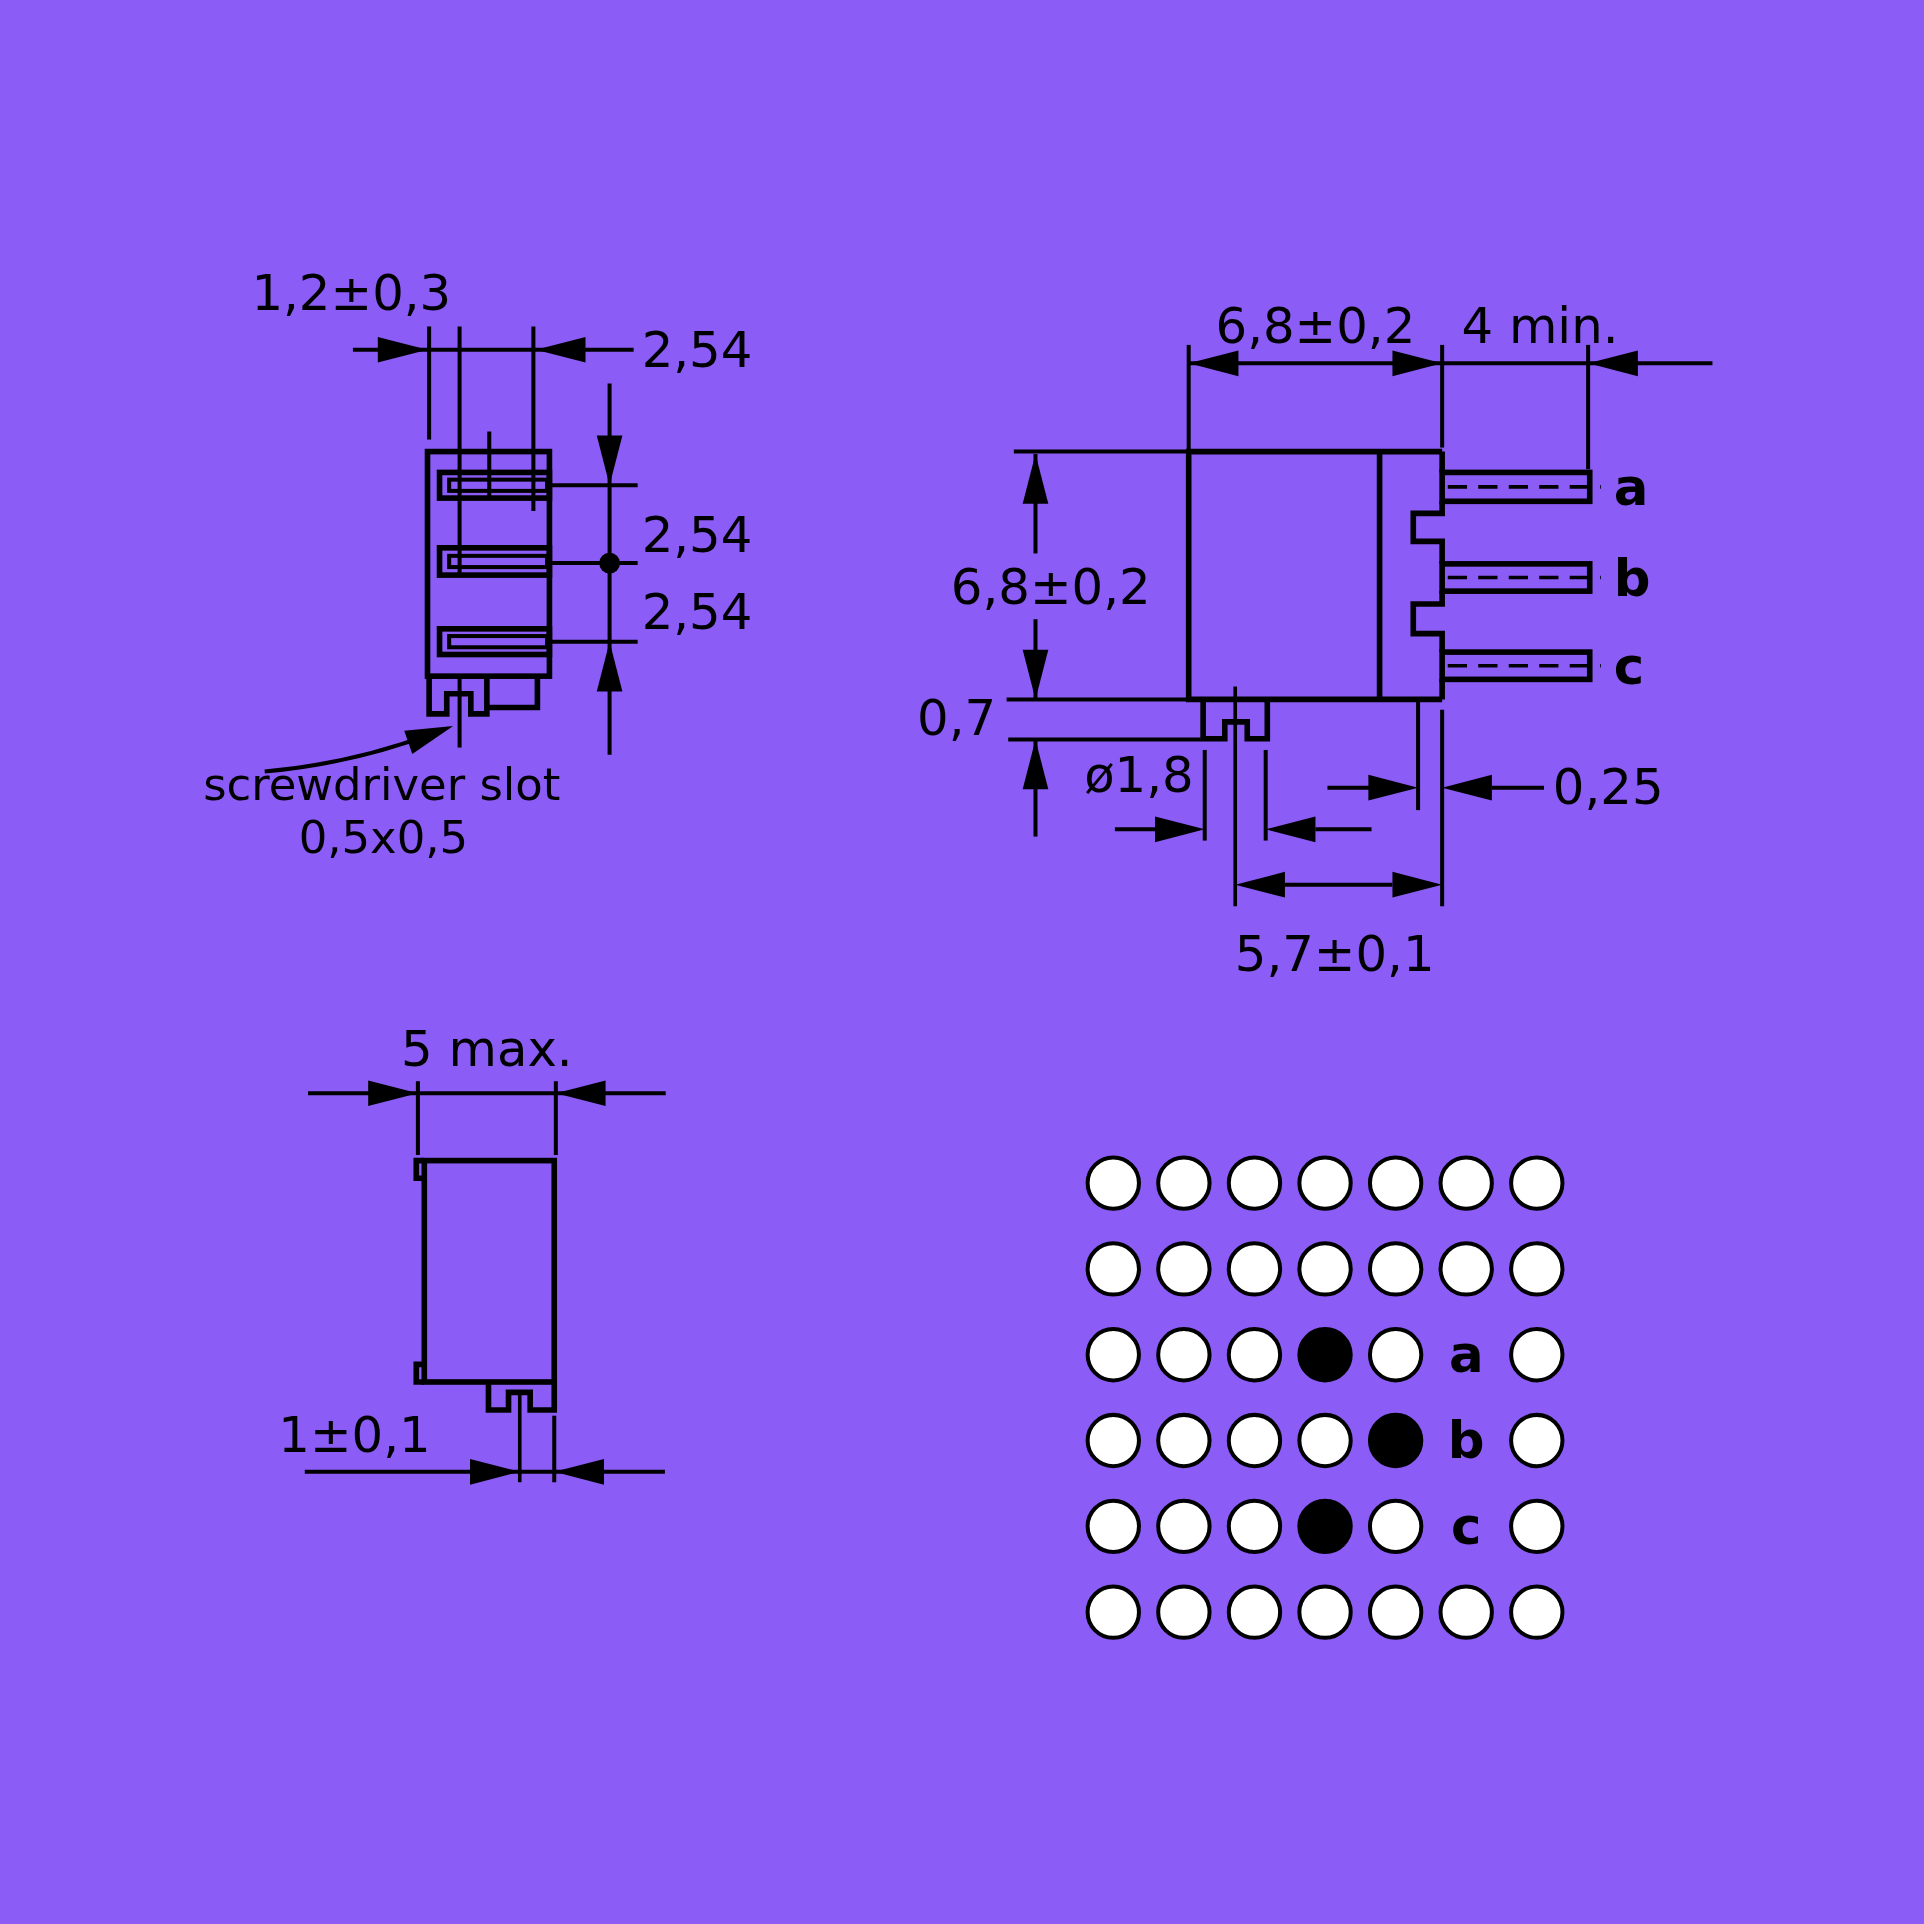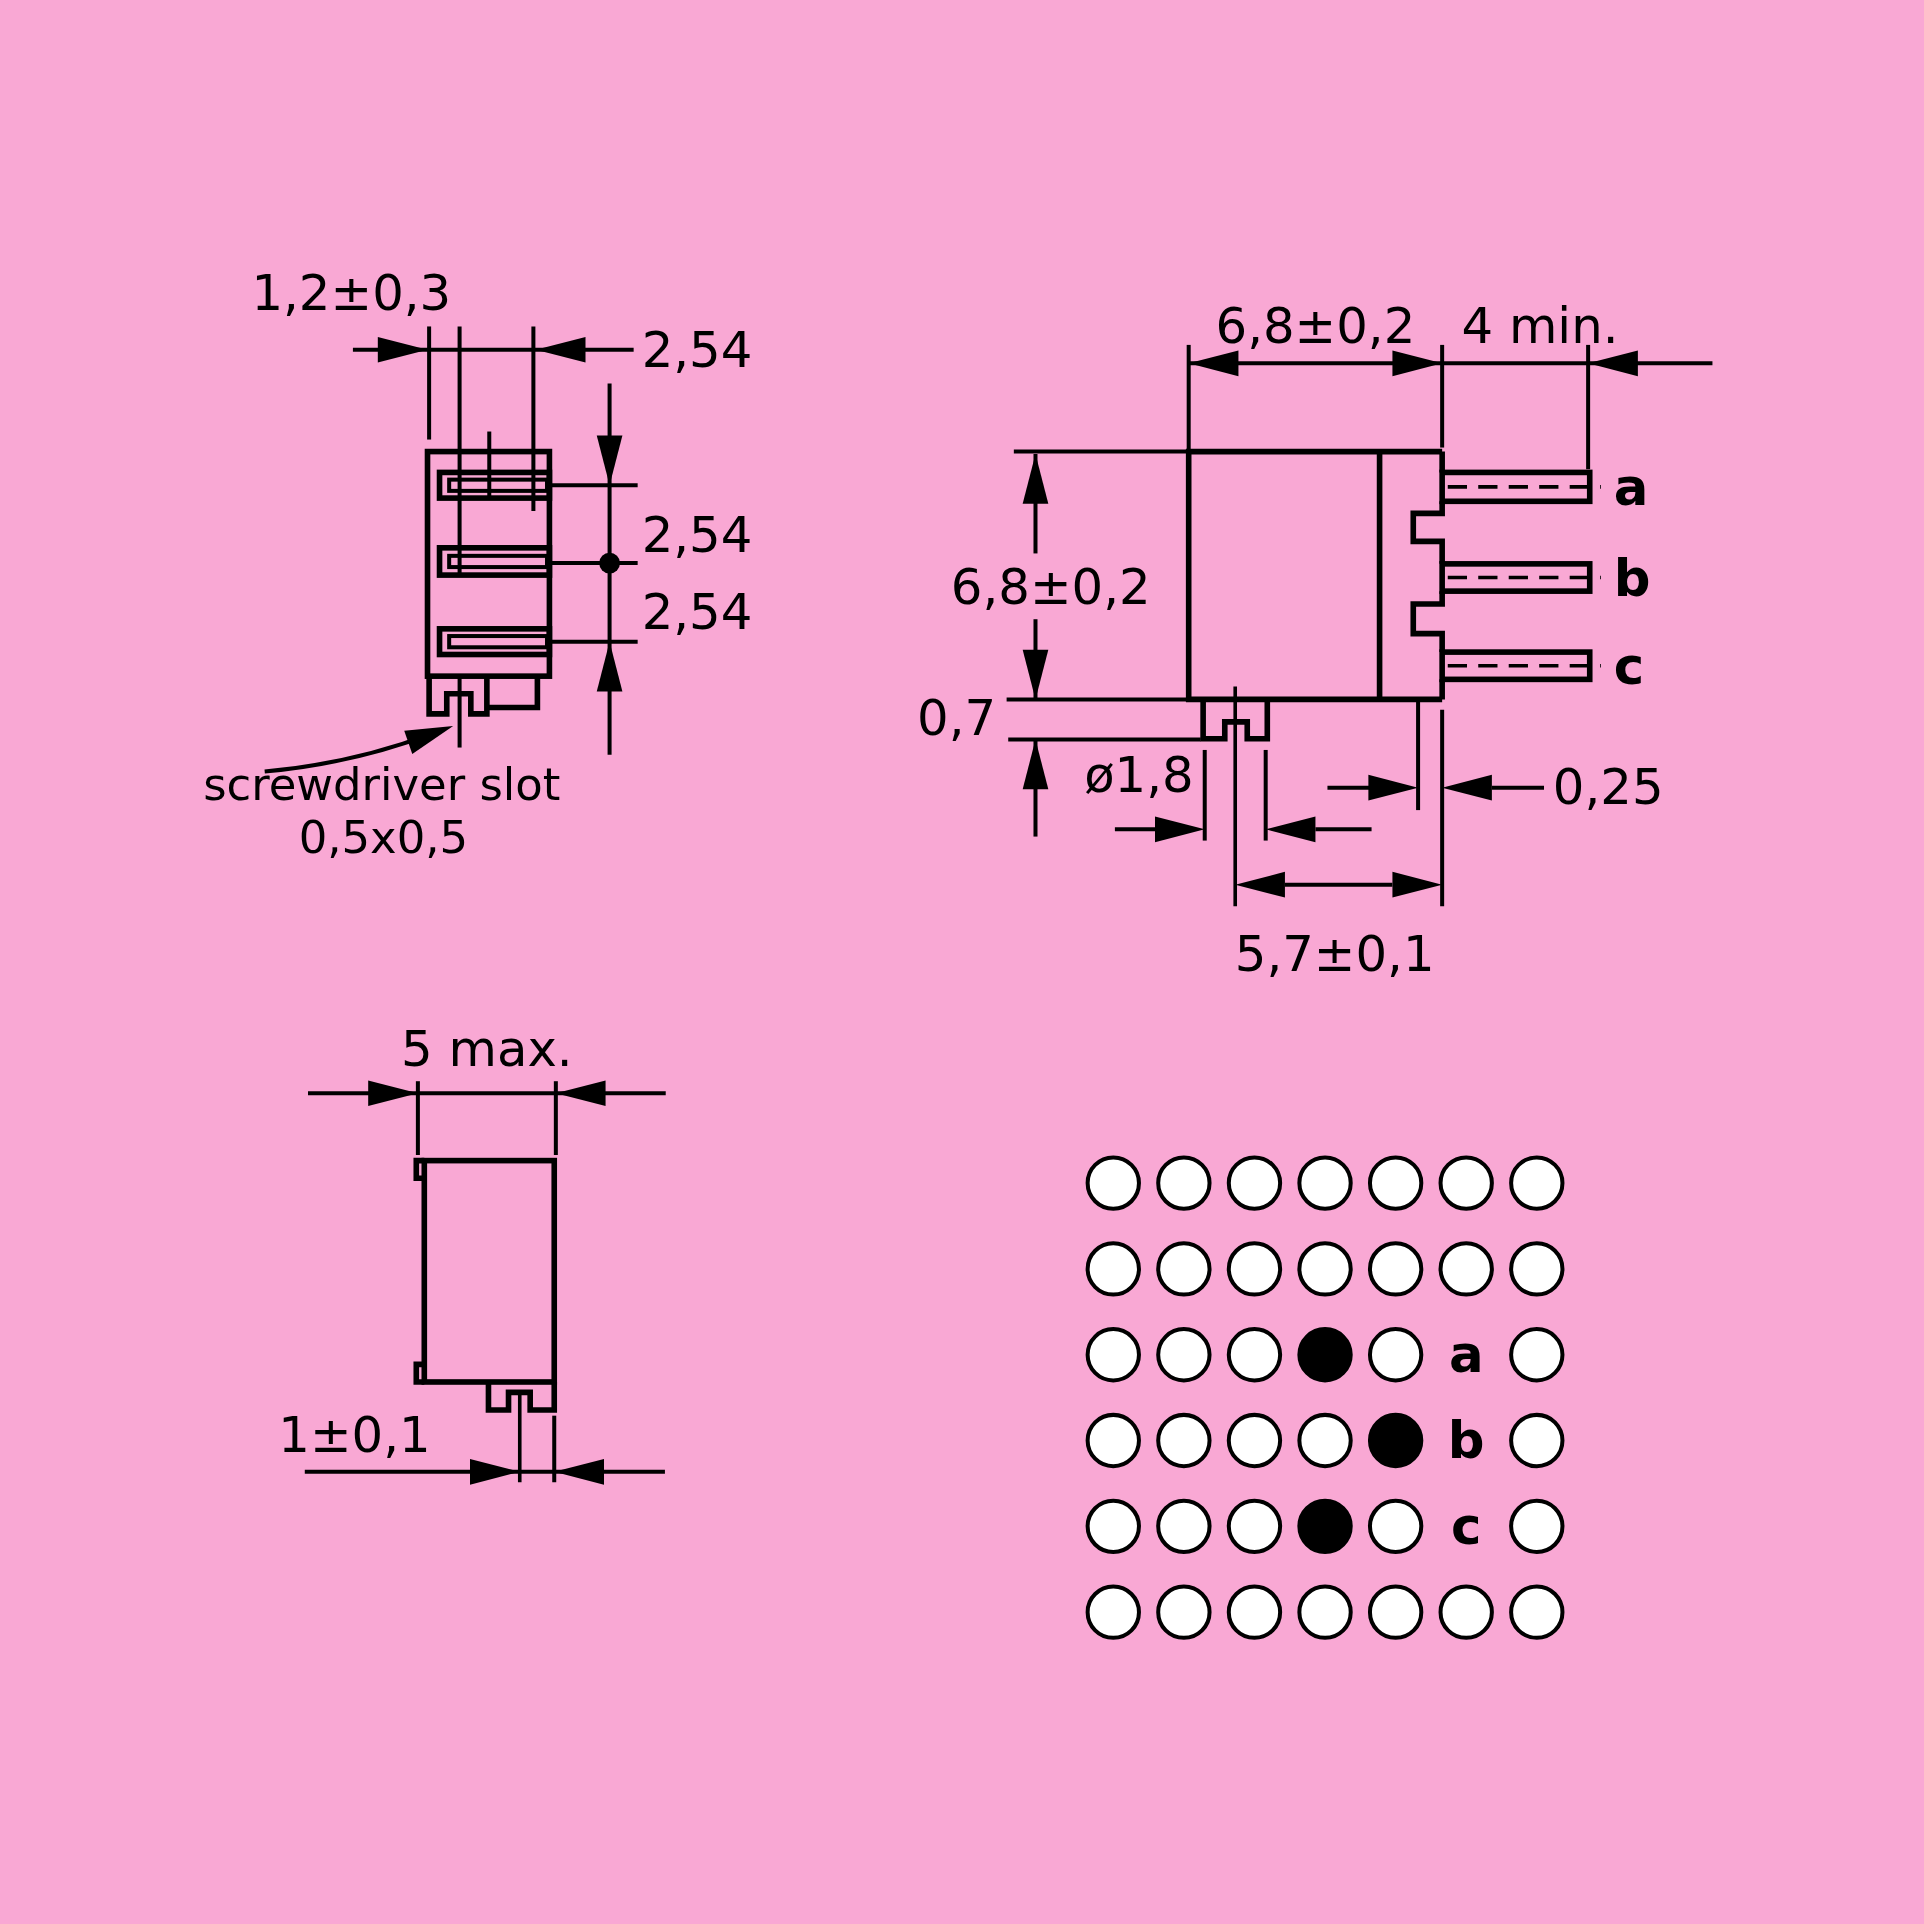--- a/index.html
+++ b/index.html
@@ -1,16 +1,16 @@
 <!DOCTYPE html>
 <html style="font-size:13px"><head>
 <meta charset="utf-8">
 <style>
   html,body{margin:0;padding:0;background:#ffffff;}
-  .page{width:1925px;height:1925px;background:#f9a8d4;position:relative;}
+  .page{width:1925px;height:1925px;background:#8b5cf6;position:relative;}
   svg{display:block;}
   .ol{fill:none;stroke:#000;stroke-width:7;stroke-linejoin:miter;}
   .dl{fill:none;stroke:#000;stroke-width:5;}
   .cl{fill:none;stroke:#000;stroke-width:4.5;}
   .dash{fill:none;stroke:#000;stroke-width:4.5;stroke-dasharray:24 14;}
   .ah{fill:#000;stroke:none;}
   .dot{fill:#000;stroke:none;}
   text{font-family:"DejaVu Sans","Liberation Sans",sans-serif;fill:#000;}
   text.dim{font-size:62px;}
   text.note{font-size:56px;}

